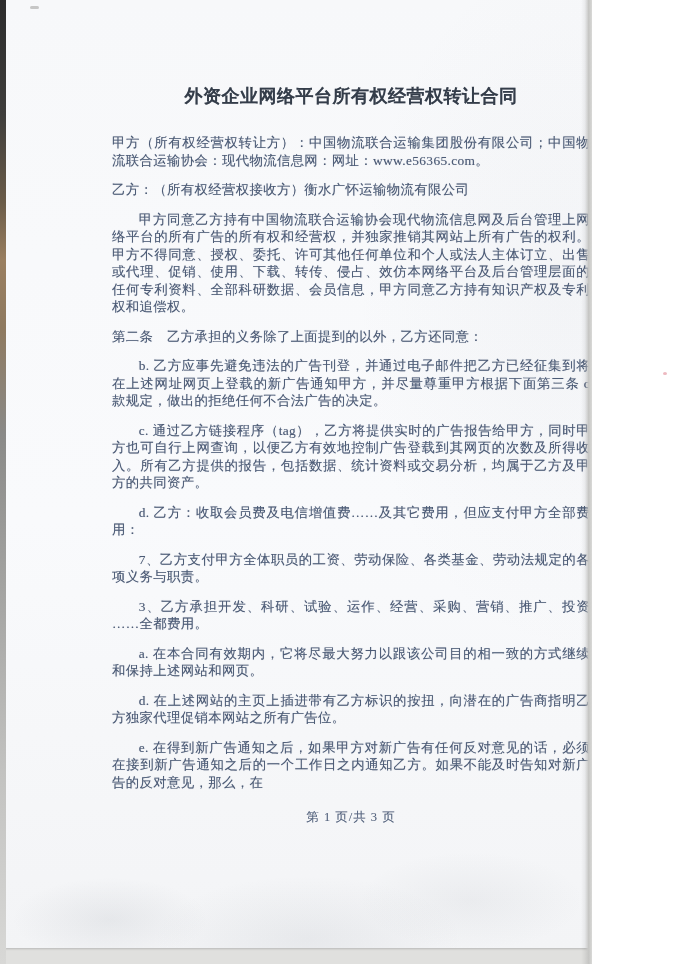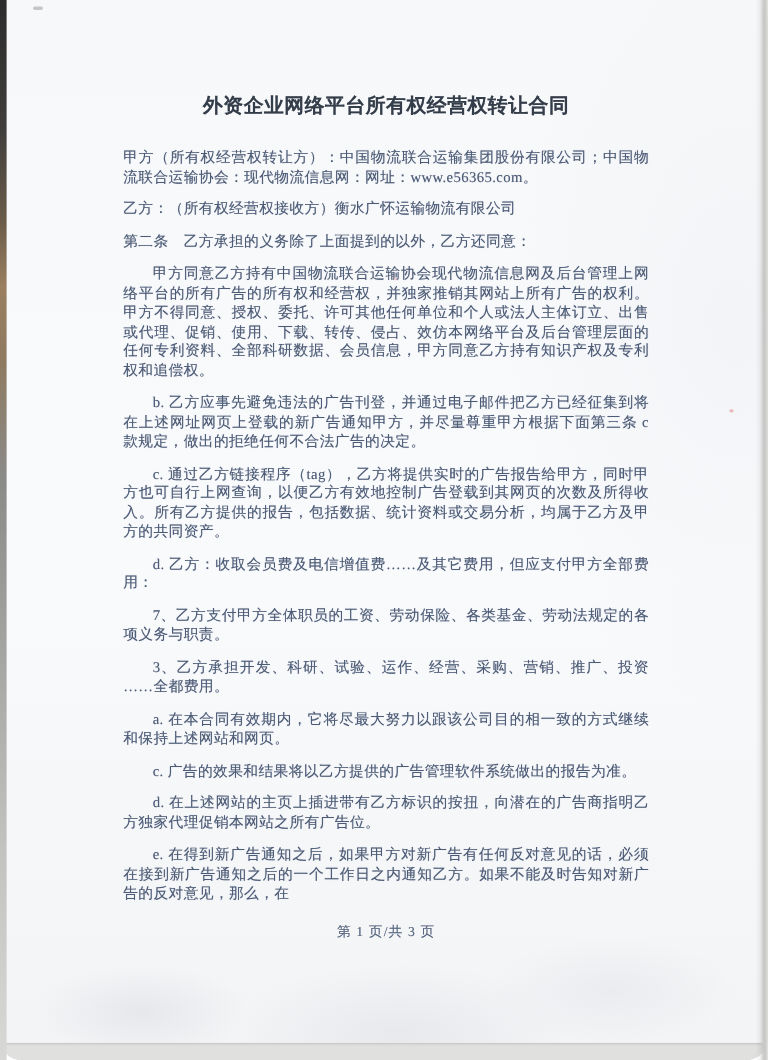--- a/index.html
+++ b/index.html
@@ -5,24 +5,23 @@
   html, body {
     margin: 0;
     padding: 0;
     width: 700px;
     height: 964px;
     overflow: hidden;
     font-family: "Liberation Serif", "DejaVu Serif", serif;
   }
   .scan {
     position: relative;
-    width: 698px;
+    width: 592px;
     height: 964px;
     background: #e0e0de; 
-    border-radius: 20px;
   }
   .paper {
     position: absolute;
     left: 5px;
     top: 0;
     right: 4px;
     bottom: 16px;
     background:
       radial-gradient(140px 60px at 18% 97%, rgba(110,118,130,0.10), transparent 70%),
       radial-gradient(220px 90px at 52% 99%, rgba(110,118,130,0.09), transparent 70%),
@@ -105,29 +104,28 @@
 </style>
 </head>
 <body>
 
 <div class="scan">
   <div class="paper">
     <div class="content">
       <h1 class="title">外资企业网络平台所有权经营权转让合同</h1>
       <p class="para">甲方（所有权经营权转让方）：中国物流联合运输集团股份有限公司；中国物流联合运输协会：现代物流信息网：网址：www.e56365.com。</p>
       <p class="para">乙方：（所有权经营权接收方）衡水广怀运输物流有限公司</p>
+      <p class="para indent">甲方同意乙方持有中国物流联合运输协会现代物流信息网及后台管理上网络平台的所有广告的所有权和经营权，并独家推销其网站上所有广告的权利。甲方不得同意、授权、委托、许可其他任何单位和个人或法人主体订立、出售或代理、促销、使用、下载、转传、侵占、效仿本网络平台及后台管理层面的任何专利资料、全部科研数据、会员信息，甲方同意乙方持有知识产权及专利权和追偿权。</p>
       <p class="para">第二条　乙方承担的义务除了上面提到的以外，乙方还同意：</p>
-      <p class="para indent">甲方同意乙方持有中国物流联合运输协会现代物流信息网及后台管理上网络平台的所有广告的所有权和经营权，并独家推销其网站上所有广告的权利。甲方不得同意、授权、委托、许可其他任何单位和个人或法人主体订立、出售或代理、促销、使用、下载、转传、侵占、效仿本网络平台及后台管理层面的任何专利资料、全部科研数据、会员信息，甲方同意乙方持有知识产权及专利权和追偿权。</p>
       <p class="para indent">b. 乙方应事先避免违法的广告刊登，并通过电子邮件把乙方已经征集到将在上述网址网页上登载的新广告通知甲方，并尽量尊重甲方根据下面第三条 c 款规定，做出的拒绝任何不合法广告的决定。</p>
       <p class="para indent">c. 通过乙方链接程序（tag），乙方将提供实时的广告报告给甲方，同时甲方也可自行上网查询，以便乙方有效地控制广告登载到其网页的次数及所得收入。所有乙方提供的报告，包括数据、统计资料或交易分析，均属于乙方及甲方的共同资产。</p>
       <p class="para indent">d. 乙方：收取会员费及电信增值费……及其它费用，但应支付甲方全部费用：</p>
       <p class="para indent">7、乙方支付甲方全体职员的工资、劳动保险、各类基金、劳动法规定的各项义务与职责。</p>
       <p class="para indent">3、乙方承担开发、科研、试验、运作、经营、采购、营销、推广、投资 ……全都费用。</p>
       <p class="para indent">a. 在本合同有效期内，它将尽最大努力以跟该公司目的相一致的方式继续和保持上述网站和网页。</p>
-      <p class="para indent">c. 广告的效果和结果将以乙方提供的广告管理软件系统做出的报告为准。</p>
       <p class="para indent">d. 在上述网站的主页上插进带有乙方标识的按扭，向潜在的广告商指明乙方独家代理促销本网站之所有广告位。</p>
       <p class="para indent">e. 在得到新广告通知之后，如果甲方对新广告有任何反对意见的话，必须在接到新广告通知之后的一个工作日之内通知乙方。如果不能及时告知对新广告的反对意见，那么，在</p>
       <div class="footer">第 1 页/共 3 页</div>
     </div>
   </div>
   <div class="left-edge"></div>
   <div class="right-edge"></div>
   <div class="mark-top"></div>
   <div class="speck-pink-1"></div>
   <div class="speck-pink-2"></div>

